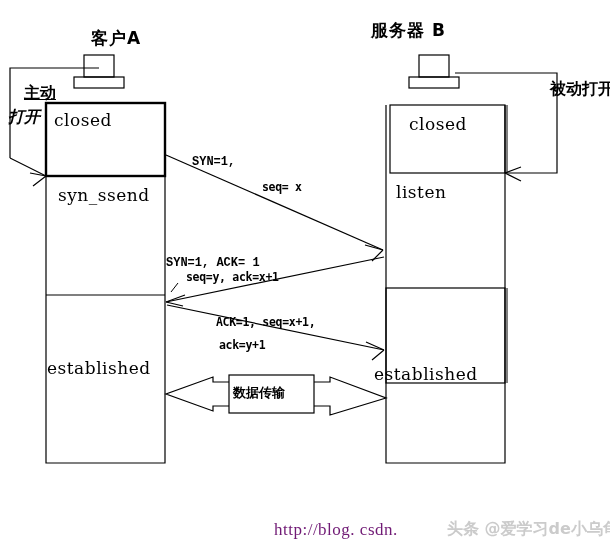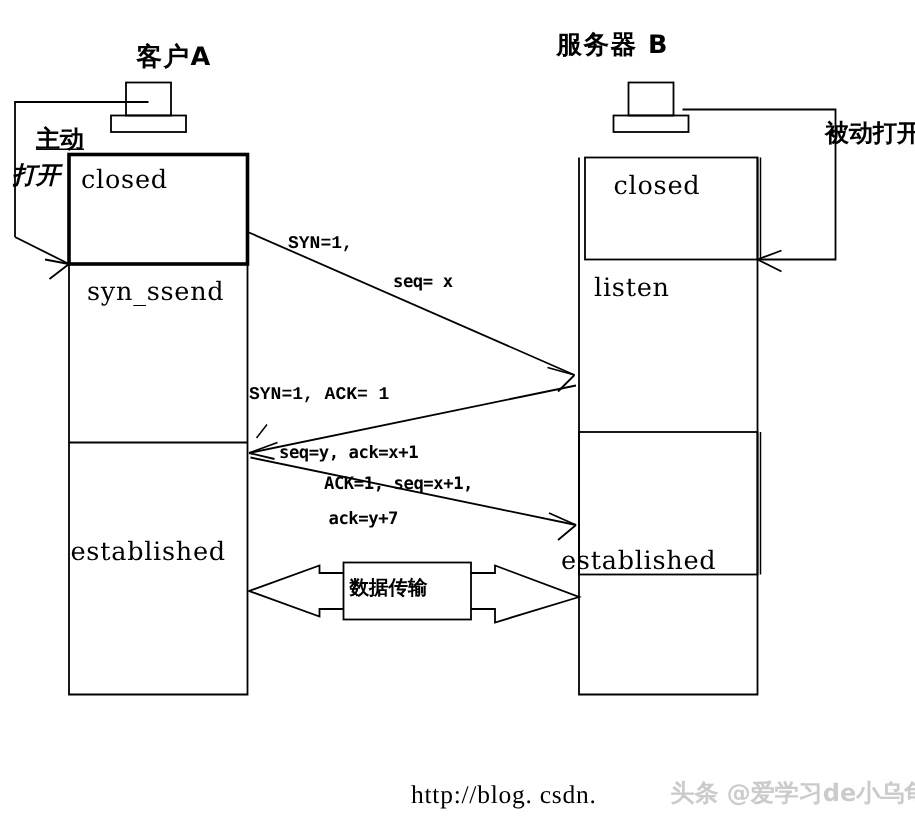--- a/index.html
+++ b/index.html
@@ -59,21 +59,21 @@
   }
   .msg-b {
     font-family: "DejaVu Sans Mono", monospace;
     font-weight: bold;
     font-size: 11.5px;
     letter-spacing: -0.3px;
   }
   .watermark {
     font-family: "Liberation Serif", serif;
     font-size: 17px;
-    color: #000000;
+    color: #701a75;
     letter-spacing: 0.5px;
   }
   .watermark-cjk {
     font-family: "DejaVu Sans", sans-serif;
     font-weight: bold;
     font-size: 16px;
     color: #cbcbcb;
   }
 </style>
 </head>
@@ -174,23 +174,23 @@
   <div class="txt state" style="left:47px; top:360px;">established</div>
 
   <div class="txt state" style="left:409px; top:116px;">closed</div>
   <div class="txt state" style="left:396px; top:184px;">listen</div>
   <div class="txt state" style="left:374px; top:366px;">established</div>
 
   <div class="txt msg-a" style="left:192px; top:156px;">SYN=1,</div>
   <div class="txt msg-b" style="left:262px; top:182px;">seq= x</div>
 
   <div class="txt msg-a" style="left:166px; top:257px;">SYN=1, ACK= 1</div>
-  <div class="txt msg-b" style="left:186px; top:296px;">seq=y, ack=x+1</div>
+  <div class="txt msg-b" style="left:186px; top:272px;">seq=y, ack=x+1</div>
 
   <div class="txt msg-b" style="left:216px; top:317px;">ACK=1, seq=x+1,</div>
-  <div class="txt msg-b" style="left:219px; top:340px;">ack=y+7</div>
+  <div class="txt msg-b" style="left:219px; top:340px;">ack=y+1</div>
 
   <div class="txt cjk-box" style="left:233px; top:386px;">数据传输</div>
 
   <div class="txt watermark" style="left:274px; top:521px;">http://blog. csdn.</div>
   <div class="txt watermark-cjk" style="left:447px; top:521px;">头条 @爱学习de小乌龟</div>
 
 </div>
 
 </body></html>

